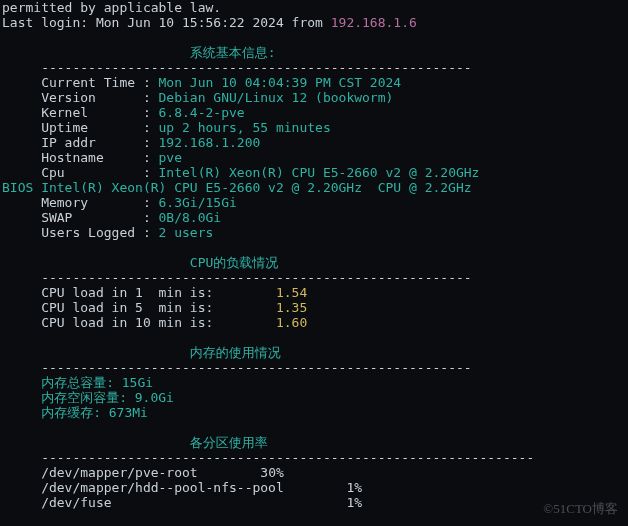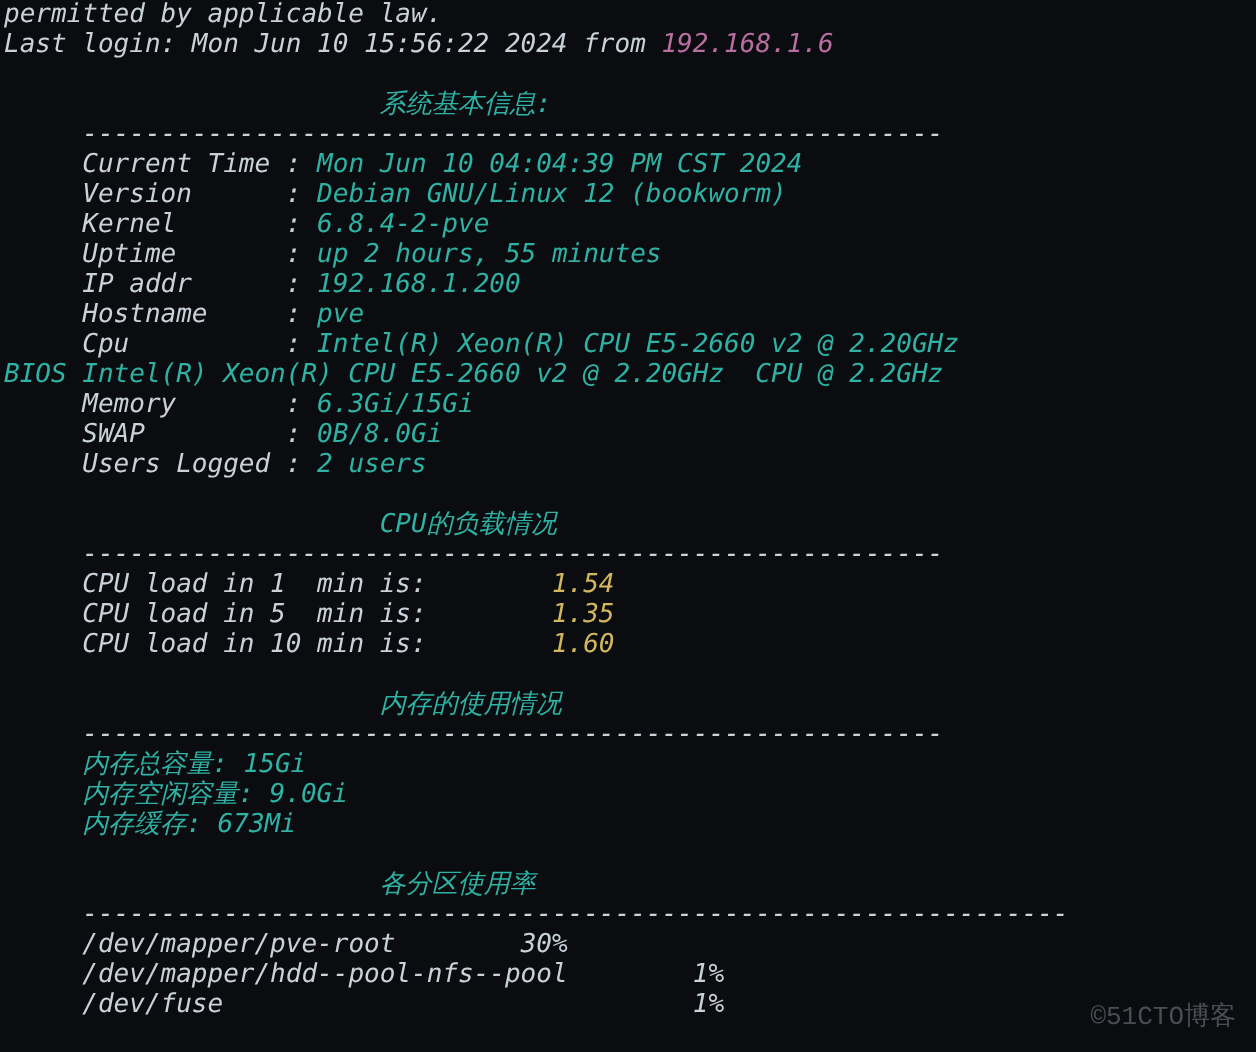--- a/index.html
+++ b/index.html
@@ -14,34 +14,33 @@
     font-family: "Consolas", "DejaVu Sans Mono", "Menlo", monospace;
     font-size: 13px;
     line-height: 15px;
     color: #c9d1d9;
     position: relative;
   }
   pre.term {
     margin: 0;
     padding: 0 2px;
     white-space: pre;
-    font-style: italic;
   }
   .w  { color: #c9d1d9; }
   .c  { color: #2fb2a4; }
   .m  { color: #b86ea0; }
   .y  { color: #d3b75e; }
   .watermark {
     position: absolute;
     right: 10px;
     bottom: 10px;
     color: #7f838a;
     opacity: 0.55;
     font-size: 13px;
-    font-family: Liberation Mono, monospace;
+    font-family: Liberation Serif, serif;
   }
 </style>
 </head>
 <body>
 
 <pre class="term"><span class="w">permitted by applicable law.</span>
 <span class="w">Last login:</span><span class="w"> Mon Jun 10 15:56:22 2024 from </span><span class="m">192.168.1.6</span>
 
                         <span class="c">系统基本信息:</span>
      <span class="w">-------------------------------------------------------</span>

